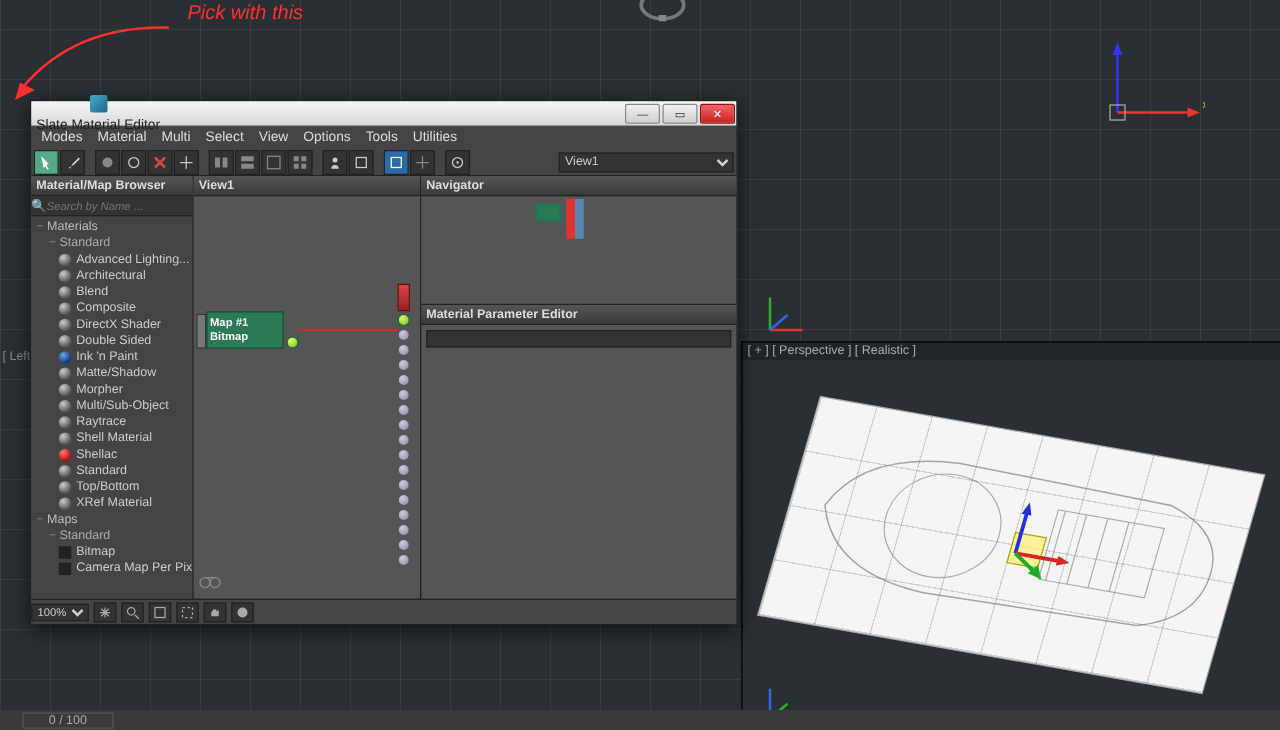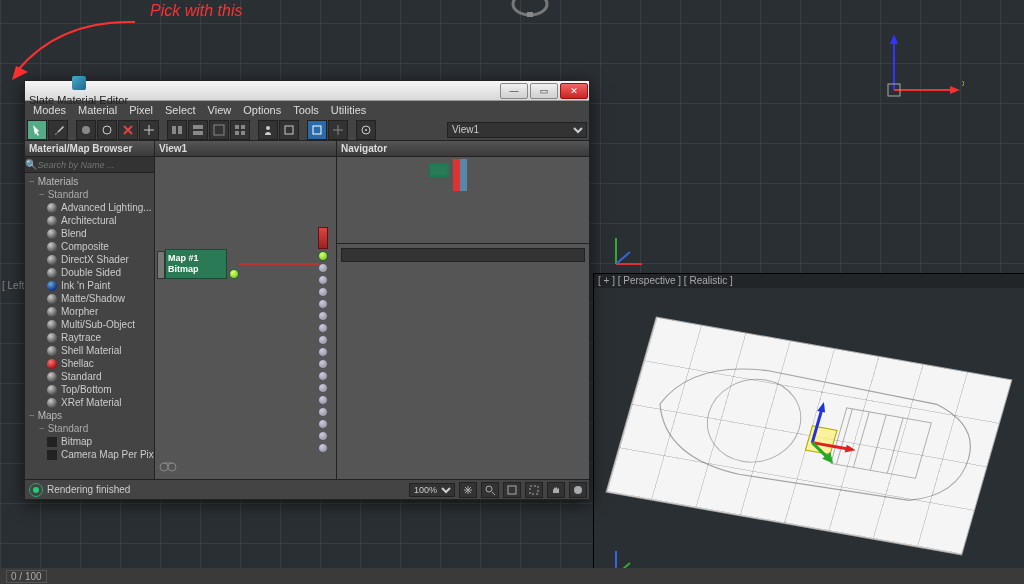--- a/index.html
+++ b/index.html
@@ -88,21 +88,21 @@
 .pe-field { margin: 4px; height: 14px; background: #333; border: 1px solid #222; }
 
 .statusbar { position: absolute; bottom: 0; left: 0; right: 0; height: 20px; background: #444; display: flex; align-items: center; border-top: 1px solid #222; }
 .status-left { display: flex; align-items: center; gap: 4px; padding-left: 4px; flex: 1; }
 .sb-icon { width: 14px; height: 14px; border: 1px solid #2a7; border-radius: 50%; display: flex; align-items: center; justify-content: center; }
 .status-right { display: flex; align-items: center; gap: 4px; padding-right: 2px; }
 .zoom-sel { background: #333; color: #ccc; border: 1px solid #222; font-size: 9px; height: 14px; }
 .sbtn { width: 18px; height: 16px; background: #333; border: 1px solid #222; display: flex; align-items: center; justify-content: center; }
 
 .app-status { position: absolute; bottom: 0; left: 0; right: 0; height: 16px; background: #3a3a3a; color: #aaa; font-size: 10px; padding: 2px 6px; display: flex; align-items: center; }
-.progress-stub { border: 1px solid #555; padding: 0 4px; }
+.progress-stub { border: 1px solid #555; padding: 0 20px; margin-left: 12px; }
 .left-label { position: absolute; top: 280px; left: 2px; color: #888; font-size: 10px; }
 
 .top-ring { position: absolute; top: 0; left: 510px; }
 </style>
 </head>
 <body>
 
 <div class="viewport-bg">
   <div class="grid-lines"></div>
 </div>
@@ -181,21 +181,21 @@
     <div class="winbtns">
       <div class="winbtn">—</div>
       <div class="winbtn">▭</div>
       <div class="winbtn close">✕</div>
     </div>
   </div>
 
   <div class="menubar">
     <span>Modes</span>
     <span>Material</span>
-    <span>Pixel</span>
+    <span>Multi</span>
     <span>Select</span>
     <span>View</span>
     <span>Options</span>
     <span>Tools</span>
     <span>Utilities</span>
   </div>
 
   <div class="toolbar">
     <div class="tbtn active">
         <svg viewBox="0 0 14 14">
@@ -420,34 +420,27 @@
 
     <div class="rightcol">
       <div class="navigator">
         <div class="panel-header">Navigator</div>
         <div class="nav-swatch">
           <div class="ns-a"></div>
             <div class="ns-b"></div>
         </div>
       </div>
       <div class="param-editor">
+        <div class="panel-header">Material Parameter Editor</div>
         <div class="pe-field"></div>
       </div>
     </div>
   </div>
 
   <div class="statusbar">
-    <div class="status-left">
-      <div class="sb-icon">
-          <svg width="8" height="8">
-            <circle cx="4" cy="4" r="3" fill="#2c7"></circle>
-          </svg>
-        </div>
-      <span>Rendering finished</span>
-    </div>
     <div class="status-right">
       <select class="zoom-sel"><option>100%</option></select>
       <div class="sbtn">
           <svg width="12" height="12">
             <path d="M6 2v8M2 6h8M3 3l6 6M9 3l-6 6" stroke="#aaa"></path>
           </svg>
         </div>
       <div class="sbtn">
           <svg width="12" height="12">
             <circle cx="5" cy="5" r="3" fill="none" stroke="#aaa"></circle>

